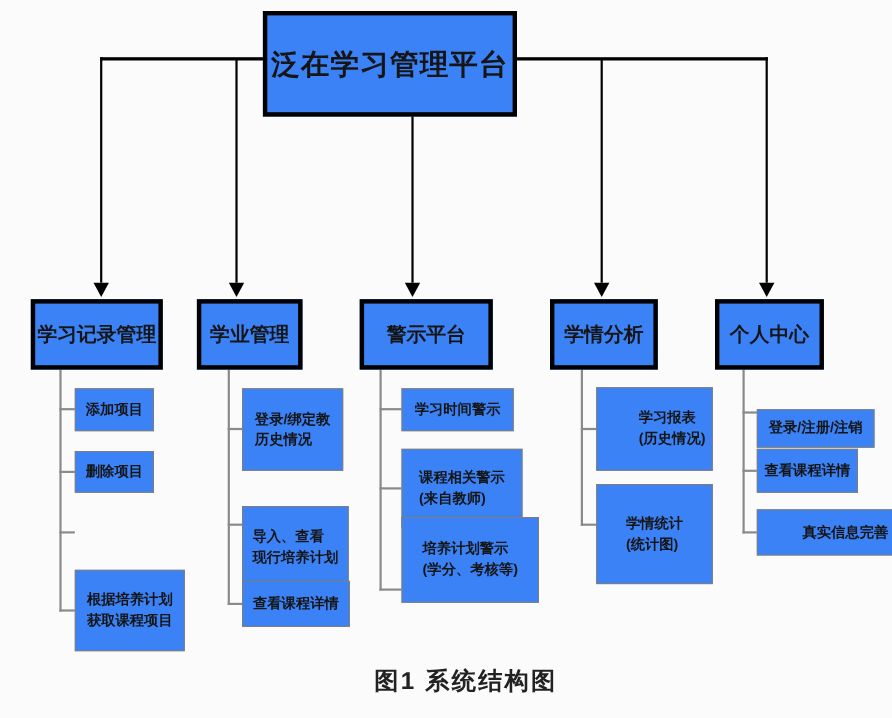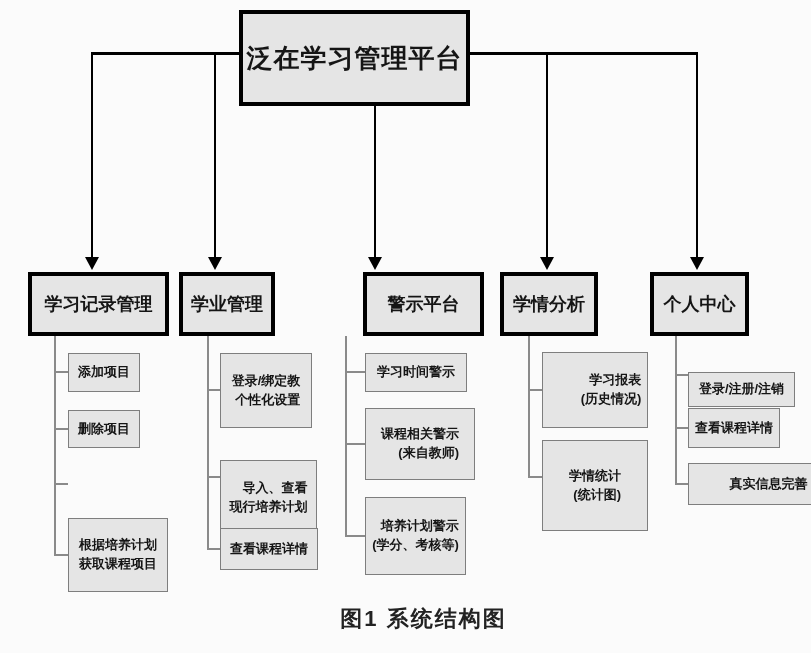--- a/index.html
+++ b/index.html
@@ -8,25 +8,25 @@
     width: 811px;
     height: 653px;
     background: #fbfbfb;
     font-family: "Liberation Sans", sans-serif;
     color: #151515;
     overflow: hidden;
   }
   .box {
     position: absolute;
     box-sizing: border-box;
-    background: #e5e5e5;
+    background: #3b82f6;
     display: flex;
     align-items: center;
     justify-content: center;
-    text-align: right;
+    text-align: left;
   }
   .root-box {
     border: 4px solid #000000;
     font-size: 26px;
     font-weight: bold;
     letter-spacing: 1px;
     z-index: 3;
   }
   .branch-box {
     border: 4px solid #000000;
@@ -87,27 +87,27 @@
   <div class="arrowhead" style="left:85px; top:257px;"></div>
   <div class="arrowhead" style="left:208px; top:257px;"></div>
   <div class="arrowhead" style="left:368px; top:257px;"></div>
   <div class="arrowhead" style="left:540px; top:257px;"></div>
   <div class="arrowhead" style="left:690px; top:257px;"></div>
 
   <div class="box root-box" style="left:239px; top:10px; width:231px; height:96px;">
     <span>泛在学习管理平台</span>
   </div>
 
-  <div class="box branch-box" style="left:28px; top:272px; width:141px; height:64px;">
+  <div class="box branch-box" style="left:28px; top:272px; width:120px; height:64px;">
     <span>学习记录管理</span>
   </div>
   <div class="box branch-box" style="left:179px; top:272px; width:96px; height:64px;">
     <span>学业管理</span>
   </div>
-  <div class="box branch-box" style="left:327px; top:272px; width:121px; height:64px;margin-left:36px;">
+  <div class="box branch-box" style="left:327px; top:272px; width:121px; height:64px;">
     <span>警示平台</span>
   </div>
   <div class="box branch-box" style="left:500px; top:272px; width:98px; height:64px;">
     <span>学情分析</span>
   </div>
   <div class="box branch-box" style="left:650px; top:272px; width:99px; height:64px;">
     <span>个人中心</span>
   </div>
 
   <div class="gline" style="left:54px; top:336px; width:2px; height:220px;"></div>
@@ -125,42 +125,42 @@
     <span class="leaf-label">根据培养计划
 获取课程项目</span>
   </div>
 
   <div class="gline" style="left:207px; top:336px; width:2px; height:214px;"></div>
   <div class="gline" style="left:207px; top:389px; width:13px; height:2px;"></div>
   <div class="gline" style="left:207px; top:476px; width:13px; height:2px;"></div>
   <div class="gline" style="left:207px; top:548px; width:13px; height:2px;"></div>
   <div class="box leaf-box" style="left:220px; top:353px; width:92px; height:75px;">
     <span class="leaf-label">登录/绑定教
-个性化设置</span>
+历史情况</span>
   </div>
   <div class="box leaf-box" style="left:220px; top:460px; width:97px; height:75px;">
     <span class="leaf-label">导入、查看
 现行培养计划</span>
   </div>
   <div class="box leaf-box" style="left:220px; top:528px; width:98px; height:42px;">
     <span class="leaf-label">查看课程详情</span>
   </div>
 
   <div class="gline" style="left:345px; top:336px; width:2px; height:201px;"></div>
   <div class="gline" style="left:345px; top:371px; width:20px; height:2px;"></div>
   <div class="gline" style="left:345px; top:443px; width:20px; height:2px;"></div>
   <div class="gline" style="left:345px; top:535px; width:20px; height:2px;"></div>
   <div class="box leaf-box" style="left:365px; top:353px; width:102px; height:39px;">
     <span class="leaf-label">学习时间警示</span>
   </div>
   <div class="box leaf-box" style="left:365px; top:408px; width:110px; height:72px;">
     <span class="leaf-label">课程相关警示
 (来自教师)</span>
   </div>
-  <div class="box leaf-box" style="left:365px; top:497px; width:101px; height:78px;">
+  <div class="box leaf-box" style="left:365px; top:470px; width:125px; height:78px;">
     <span class="leaf-label">培养计划警示
 (学分、考核等)</span>
   </div>
 
   <div class="gline" style="left:528px; top:336px; width:2px; height:142px;"></div>
   <div class="gline" style="left:528px; top:389px; width:14px; height:2px;"></div>
   <div class="gline" style="left:528px; top:476px; width:14px; height:2px;"></div>
   <div class="box leaf-box" style="left:542px; top:352px; width:106px; height:76px;padding-left:32px;">
     <span class="leaf-label">学习报表
 (历史情况)</span>

